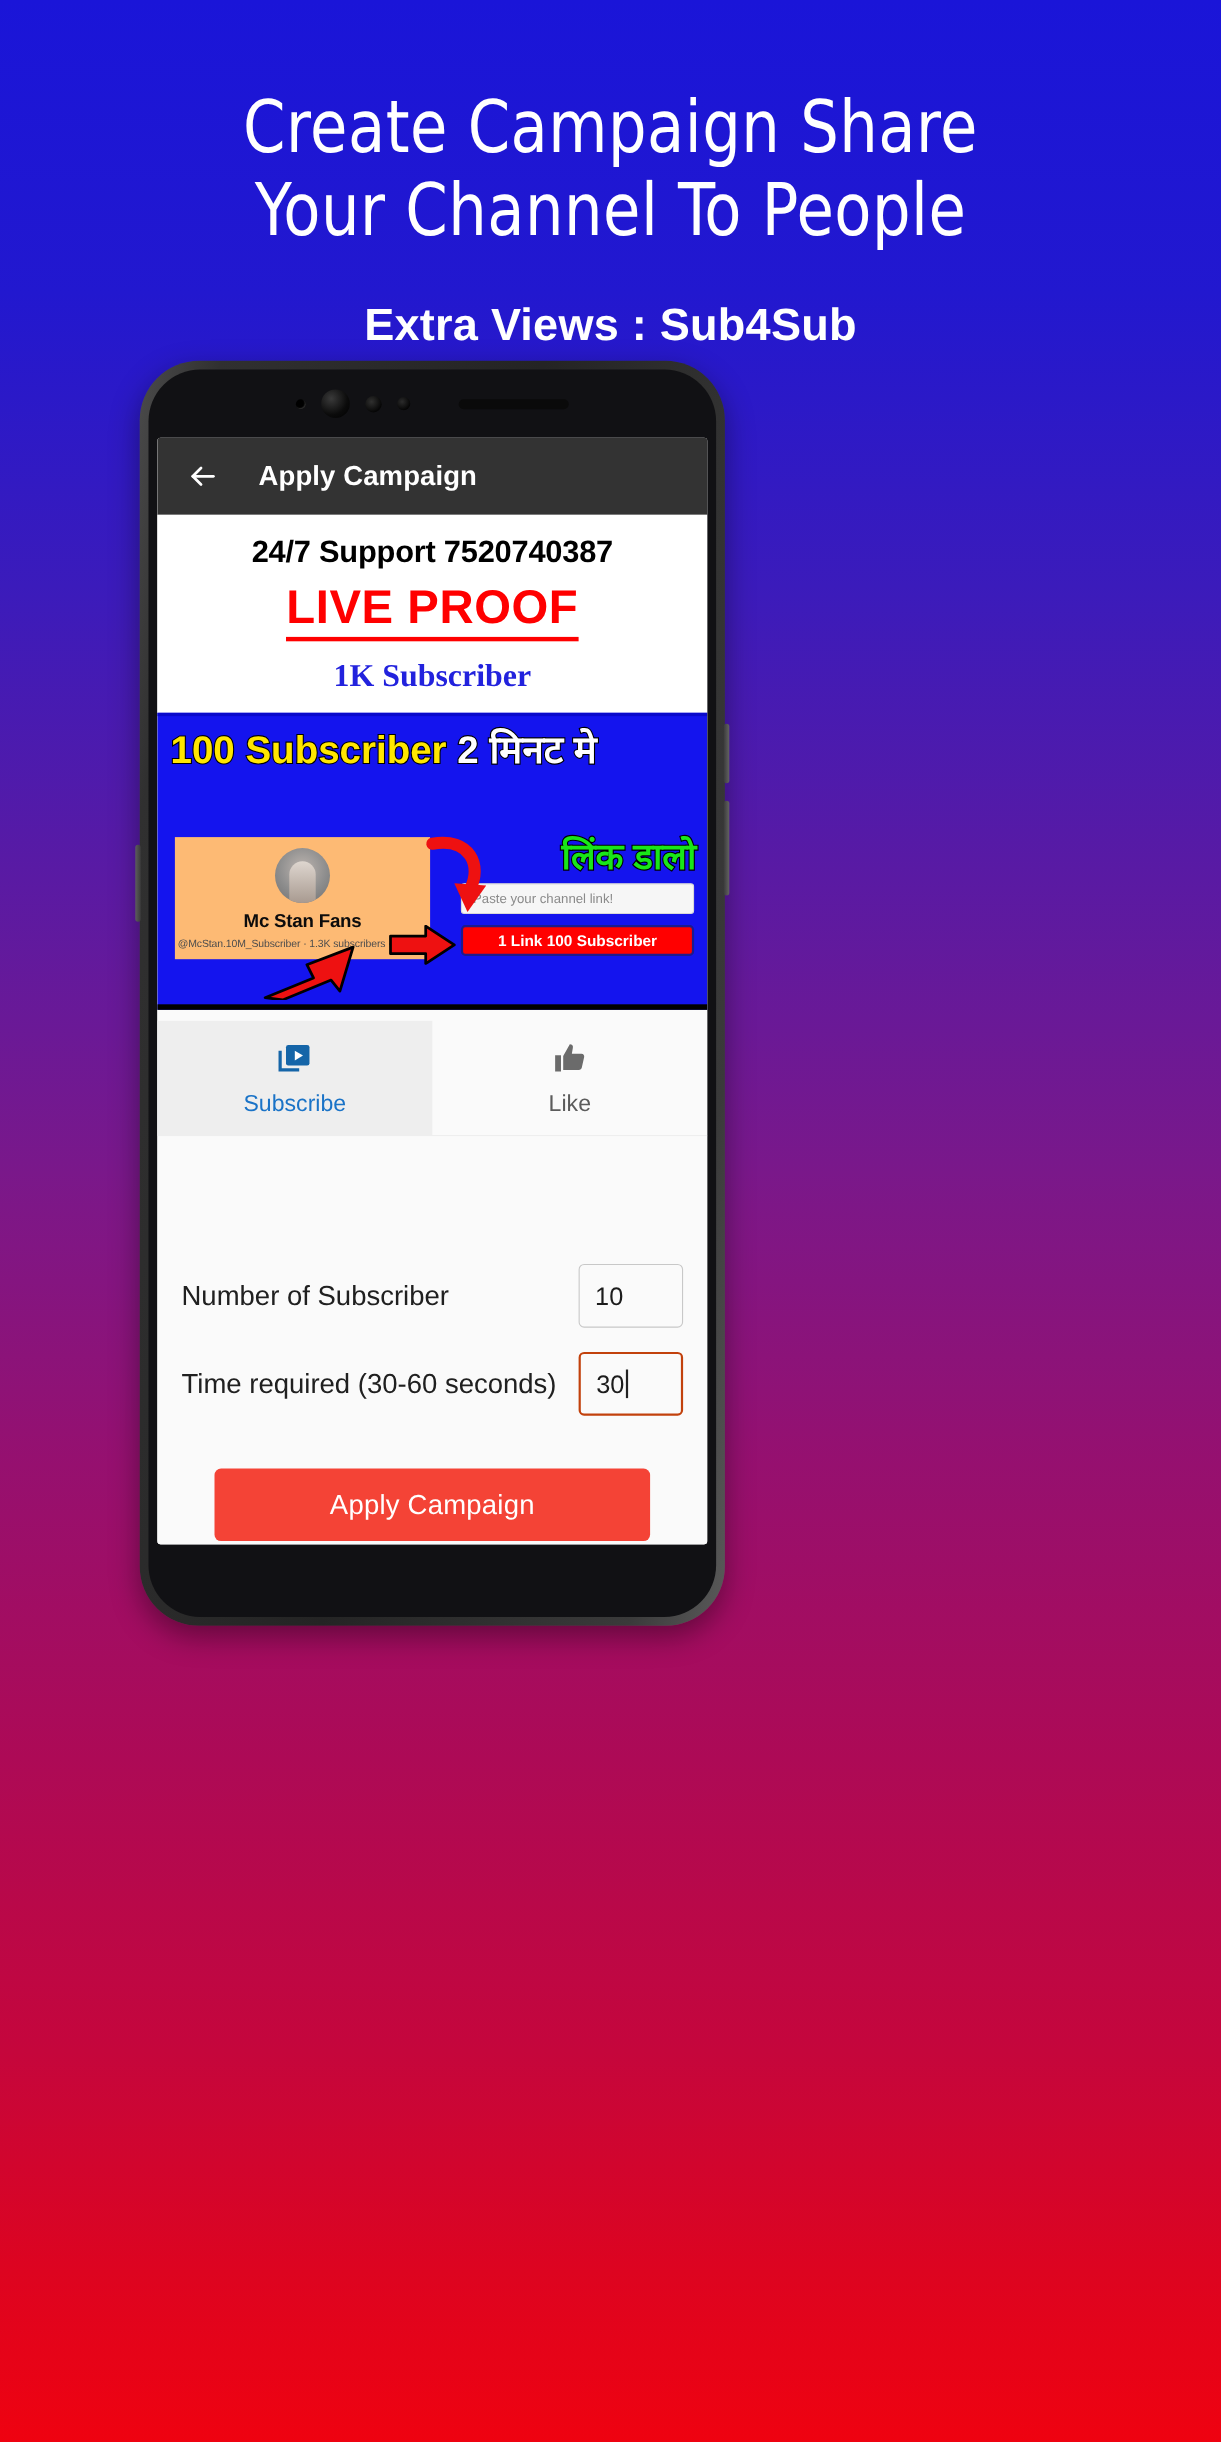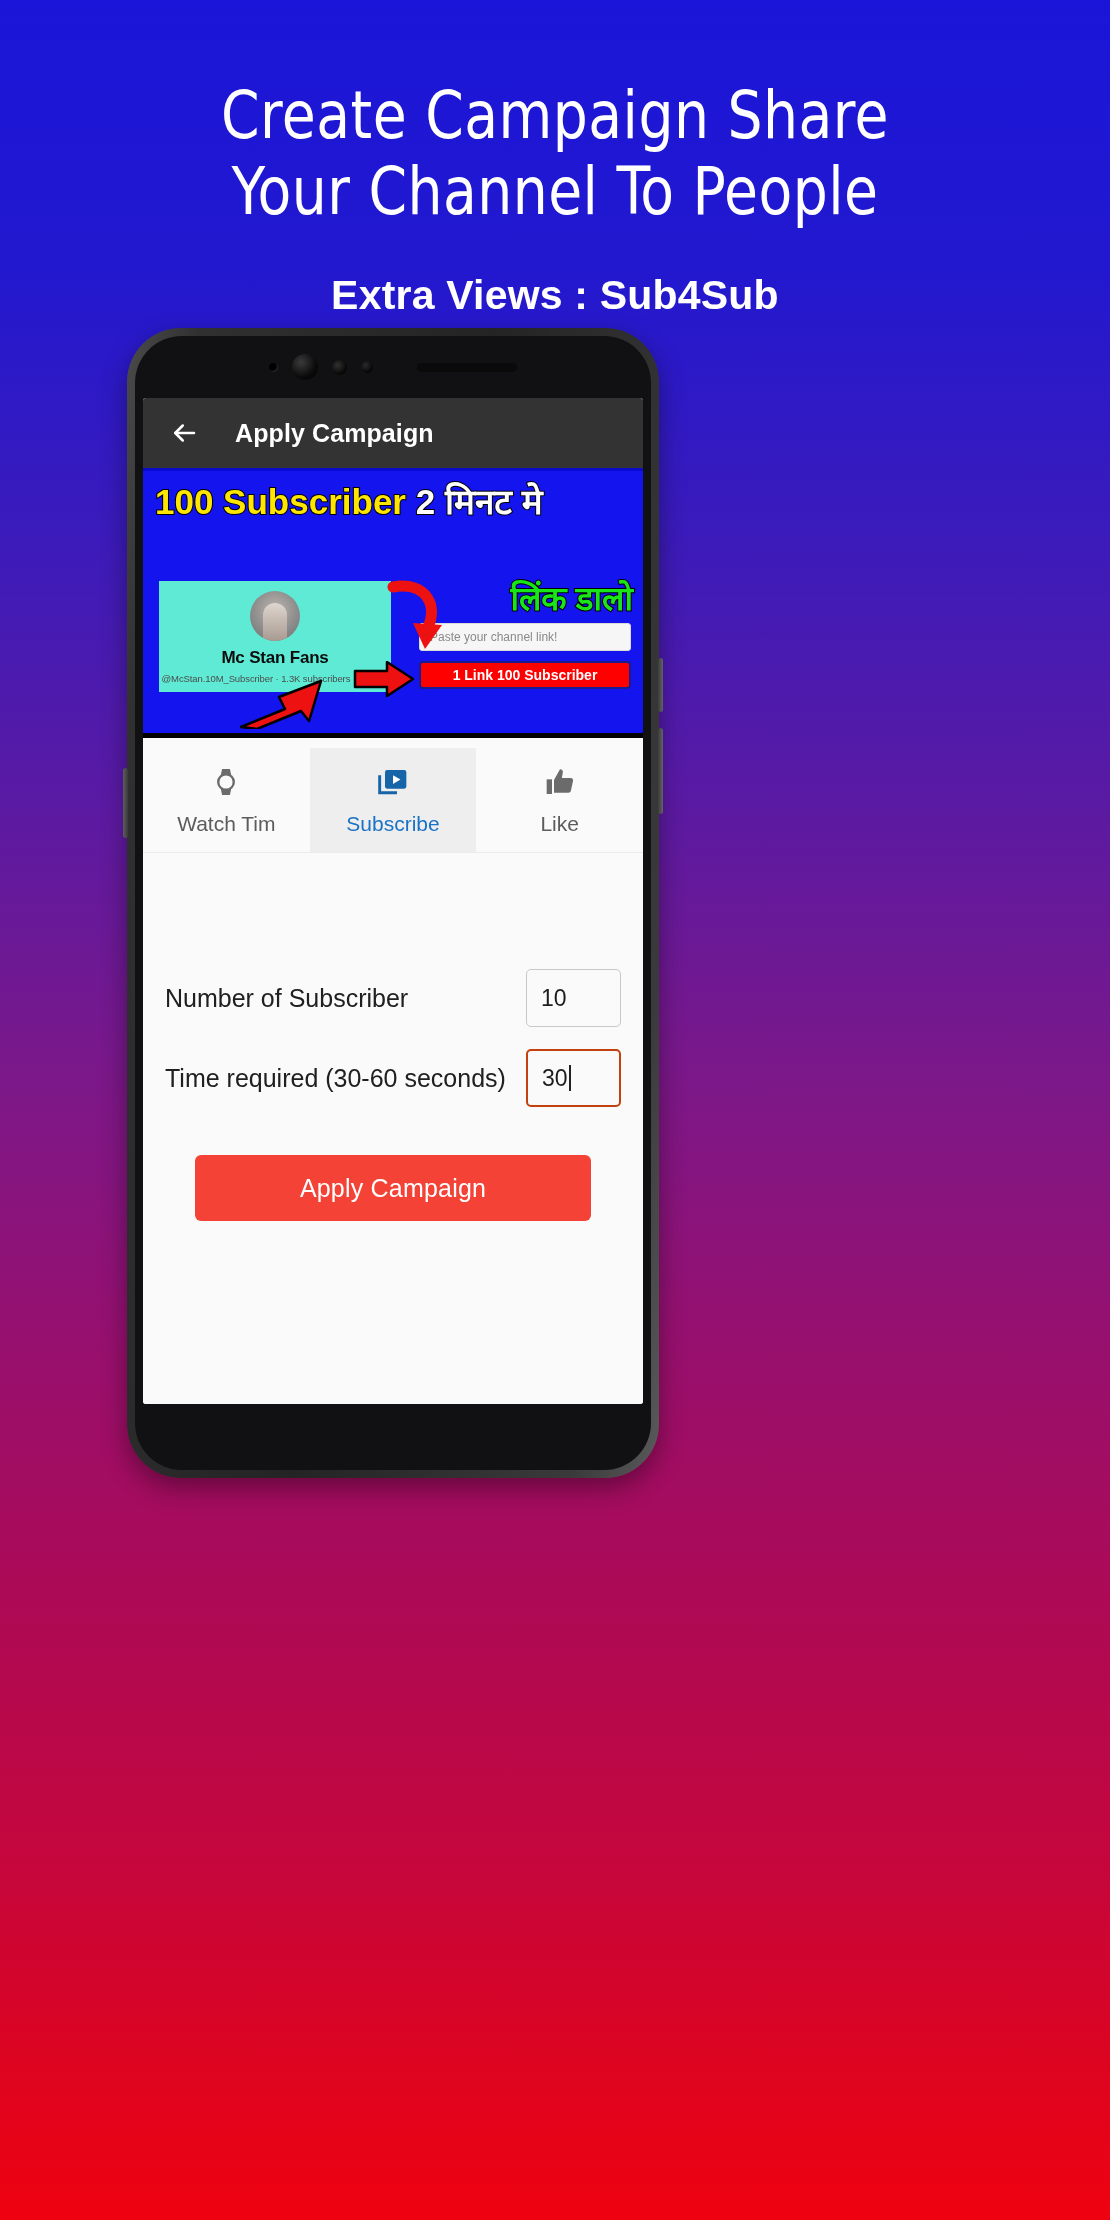--- a/index.html
+++ b/index.html
@@ -196,21 +196,21 @@
     paint-order: stroke fill;
   }
   .th-row2 .hin { color: #ffffff; }
 
   .yt-card {
     position: absolute;
     left: 16px;
     top: 110px;
     width: 232px;
     height: 111px;
-    background: #5eead4;
+    background: #fdba74;
     text-align: center;
     padding-top: 10px;
     overflow: hidden;
   }
   .yt-avatar {
     width: 50px; height: 50px;
     border-radius: 50%;
     margin: 0 auto;
     background: radial-gradient(circle at 50% 38%, #bdb5b0 0%, #8d8d8d 55%, #6f6f6f 100%);
     position: relative;
@@ -397,20 +397,25 @@
       <div class="appbar">
         <div class="back-arrow">
           <svg width="30" height="30" viewBox="0 0 24 24" fill="none" stroke="#ffffff" stroke-width="2" stroke-linecap="round" stroke-linejoin="round">
             <line x1="20" y1="12" x2="5" y2="12"></line>
             <polyline points="11 18 5 12 11 6"></polyline>
           </svg>
         </div>
         <div class="appbar-title">Apply Campaign</div>
       </div>
 
+      <div class="banner-white">
+        <div class="bw-line1">24/7 Support 7520740387</div>
+        <div><span class="bw-line2">LIVE PROOF</span></div>
+        <div class="bw-line3">1K Subscriber</div>
+      </div>
 
       <div class="thumb">
         <div class="th-row1"><span>100 Subscriber </span><span class="hin">2 मिनट मे</span></div>
 
         <div class="yt-card">
           <div class="yt-avatar"></div>
           <div class="yt-name">Mc Stan Fans</div>
           <div class="yt-meta">@McStan.10M_Subscriber · 1.3K subscribers · 1 video</div>
           <div class="yt-more">More about this channel  ❯</div>
           <div class="yt-pills">
@@ -450,30 +455,20 @@
 
         <div class="arrow-up-left">
           <svg width="86" height="50" viewBox="0 0 86 50">
             <polygon points="2,48 46,30 40,18 82,2 70,42 62,32 18,50" fill="#ee1111" stroke="#000" stroke-width="2.5" stroke-linejoin="round"></polygon>
           </svg>
         </div>
       </div>
 
       <div class="tabs">
 
-        <div class="tab">
-          <div class="tab-icon">
-            <svg width="26" height="34" viewBox="0 0 24 30" fill="none" stroke="#6b6b6b" stroke-width="2.2">
-              <circle cx="12" cy="15" r="7.2"></circle>
-              <path d="M7.2 8.6 L8.4 3 H15.6 L16.8 8.6" fill="#6b6b6b" stroke="none"></path>
-              <path d="M7.2 21.4 L8.4 27 H15.6 L16.8 21.4" fill="#6b6b6b" stroke="none"></path>
-            </svg>
-          </div>
-          <div class="tab-label">Watch Tim</div>
-        </div>
 
         <div class="tab selected">
           <div class="tab-icon">
             <svg width="34" height="32" viewBox="0 0 24 24">
               <path d="M2 7 v13 h13" fill="none" stroke="#1565a8" stroke-width="2.2"></path>
               <rect x="6" y="3" width="16" height="14" rx="1.6" fill="#1565a8"></rect>
               <polygon points="12,7 12,13.5 17.6,10.2" fill="#ffffff"></polygon>
             </svg>
           </div>
           <div class="tab-label">Subscribe</div>

